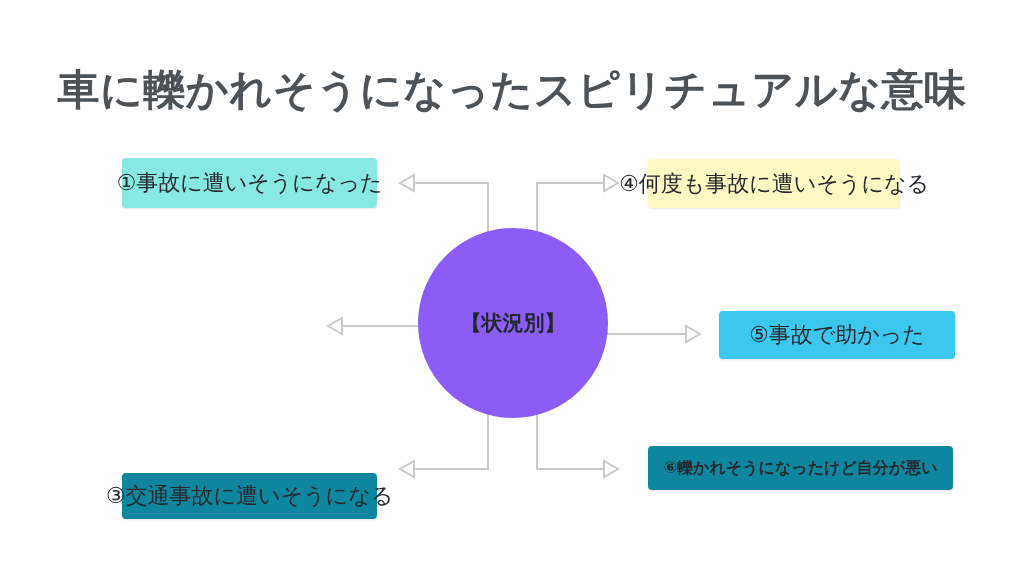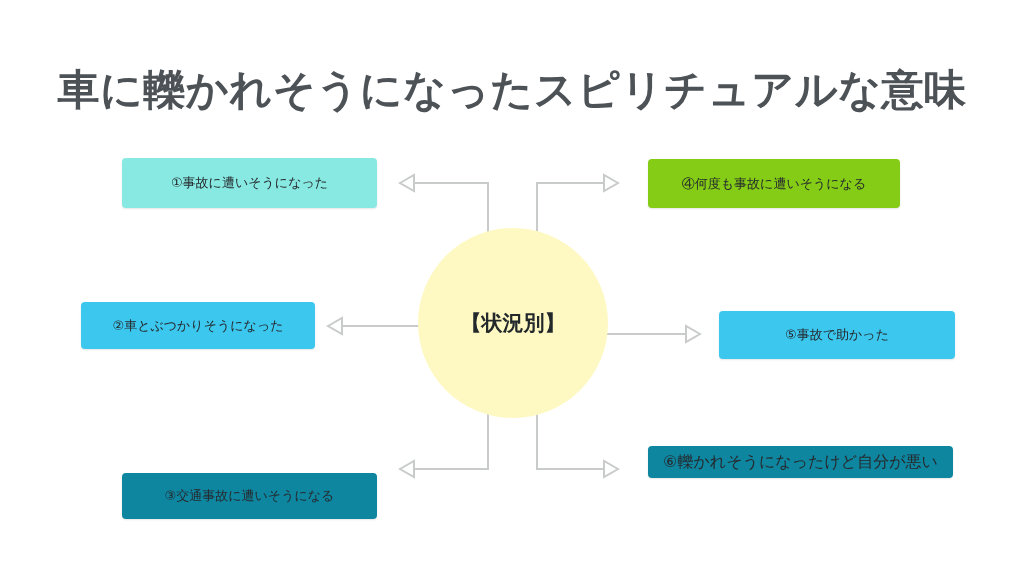--- a/index.html
+++ b/index.html
@@ -45,31 +45,31 @@
     display:flex;align-items:center;justify-content:center;
     font-size:21px;
     font-weight:bold;
     color:#23282b;
     white-space:nowrap;
   }
   .node{
     position:absolute;
     display:flex;align-items:center;justify-content:center;
     border-radius:4px;
-    font-size:13px;
+    font-size:22px;
     color:#26292d;
     white-space:nowrap;
     box-shadow:0 1px 2px rgba(0,0,0,0.10);
   }
   #node-1{left:122px;top:158px;width:255px;height:50px;}
   #node-2{left:81px; top:302px;width:234px;height:47px;}
   #node-3{left:122px;top:447px;width:255px;height:46px;margin-top:26px;}
   #node-4{left:648px;top:159px;width:252px;height:49px;}
   #node-5{left:719px;top:311px;width:236px;height:48px;}
-  #node-6{left:648px;top:446px;width:305px;height:32px;font-size:16px;}
+  #node-6{left:648px;top:446px;width:305px;height:44px;font-size:16px;font-weight:bold;}
 </style>
 </head>
 <body>
 
 <div class="canvas">
 
   <h1 class="title">車に轢かれそうになったスピリチュアルな意味</h1>
 
   <svg class="arrows" viewBox="0 0 1024 576" xmlns="http://www.w3.org/2000/svg" aria-hidden="true">
 
@@ -85,29 +85,28 @@
     <polyline class="line" points="606,334 686,334"></polyline>
     <polygon class="head" points="700,334 686,326 686,342"></polygon>
 
     <polyline class="line" points="488,413 488,469 414,469"></polyline>
     <polygon class="head" points="400,469 414,461 414,477"></polygon>
 
     <polyline class="line" points="537,413 537,469 604,469"></polyline>
     <polygon class="head" points="618,469 604,461 604,477"></polygon>
   </svg>
 
-  <div class="center-circle" style="background: #fef9c3;">
+  <div class="center-circle" style="background: #8b5cf6;">
     <span>【状況別】</span>
   </div>
 
   <div id="node-1" class="node" style="background: rgb(135, 233, 226);">①事故に遭いそうになった</div>
 
-  <div id="node-2" class="node" style="background: rgb(59, 199, 238);">②車とぶつかりそうになった</div>
 
   <div id="node-3" class="node" style="background: rgb(14, 134, 160);">③交通事故に遭いそうになる</div>
 
-  <div id="node-4" class="node" style="background: #84cc16; font-family: Liberation Mono, monospace;">④何度も事故に遭いそうになる</div>
+  <div id="node-4" class="node" style="background: #fef9c3;">④何度も事故に遭いそうになる</div>
 
   <div id="node-5" class="node" style="background: rgb(59, 199, 238);">⑤事故で助かった</div>
 
   <div id="node-6" class="node" style="background: rgb(14, 134, 160);">⑥轢かれそうになったけど自分が悪い</div>
 
 </div>
 
 </body></html>

